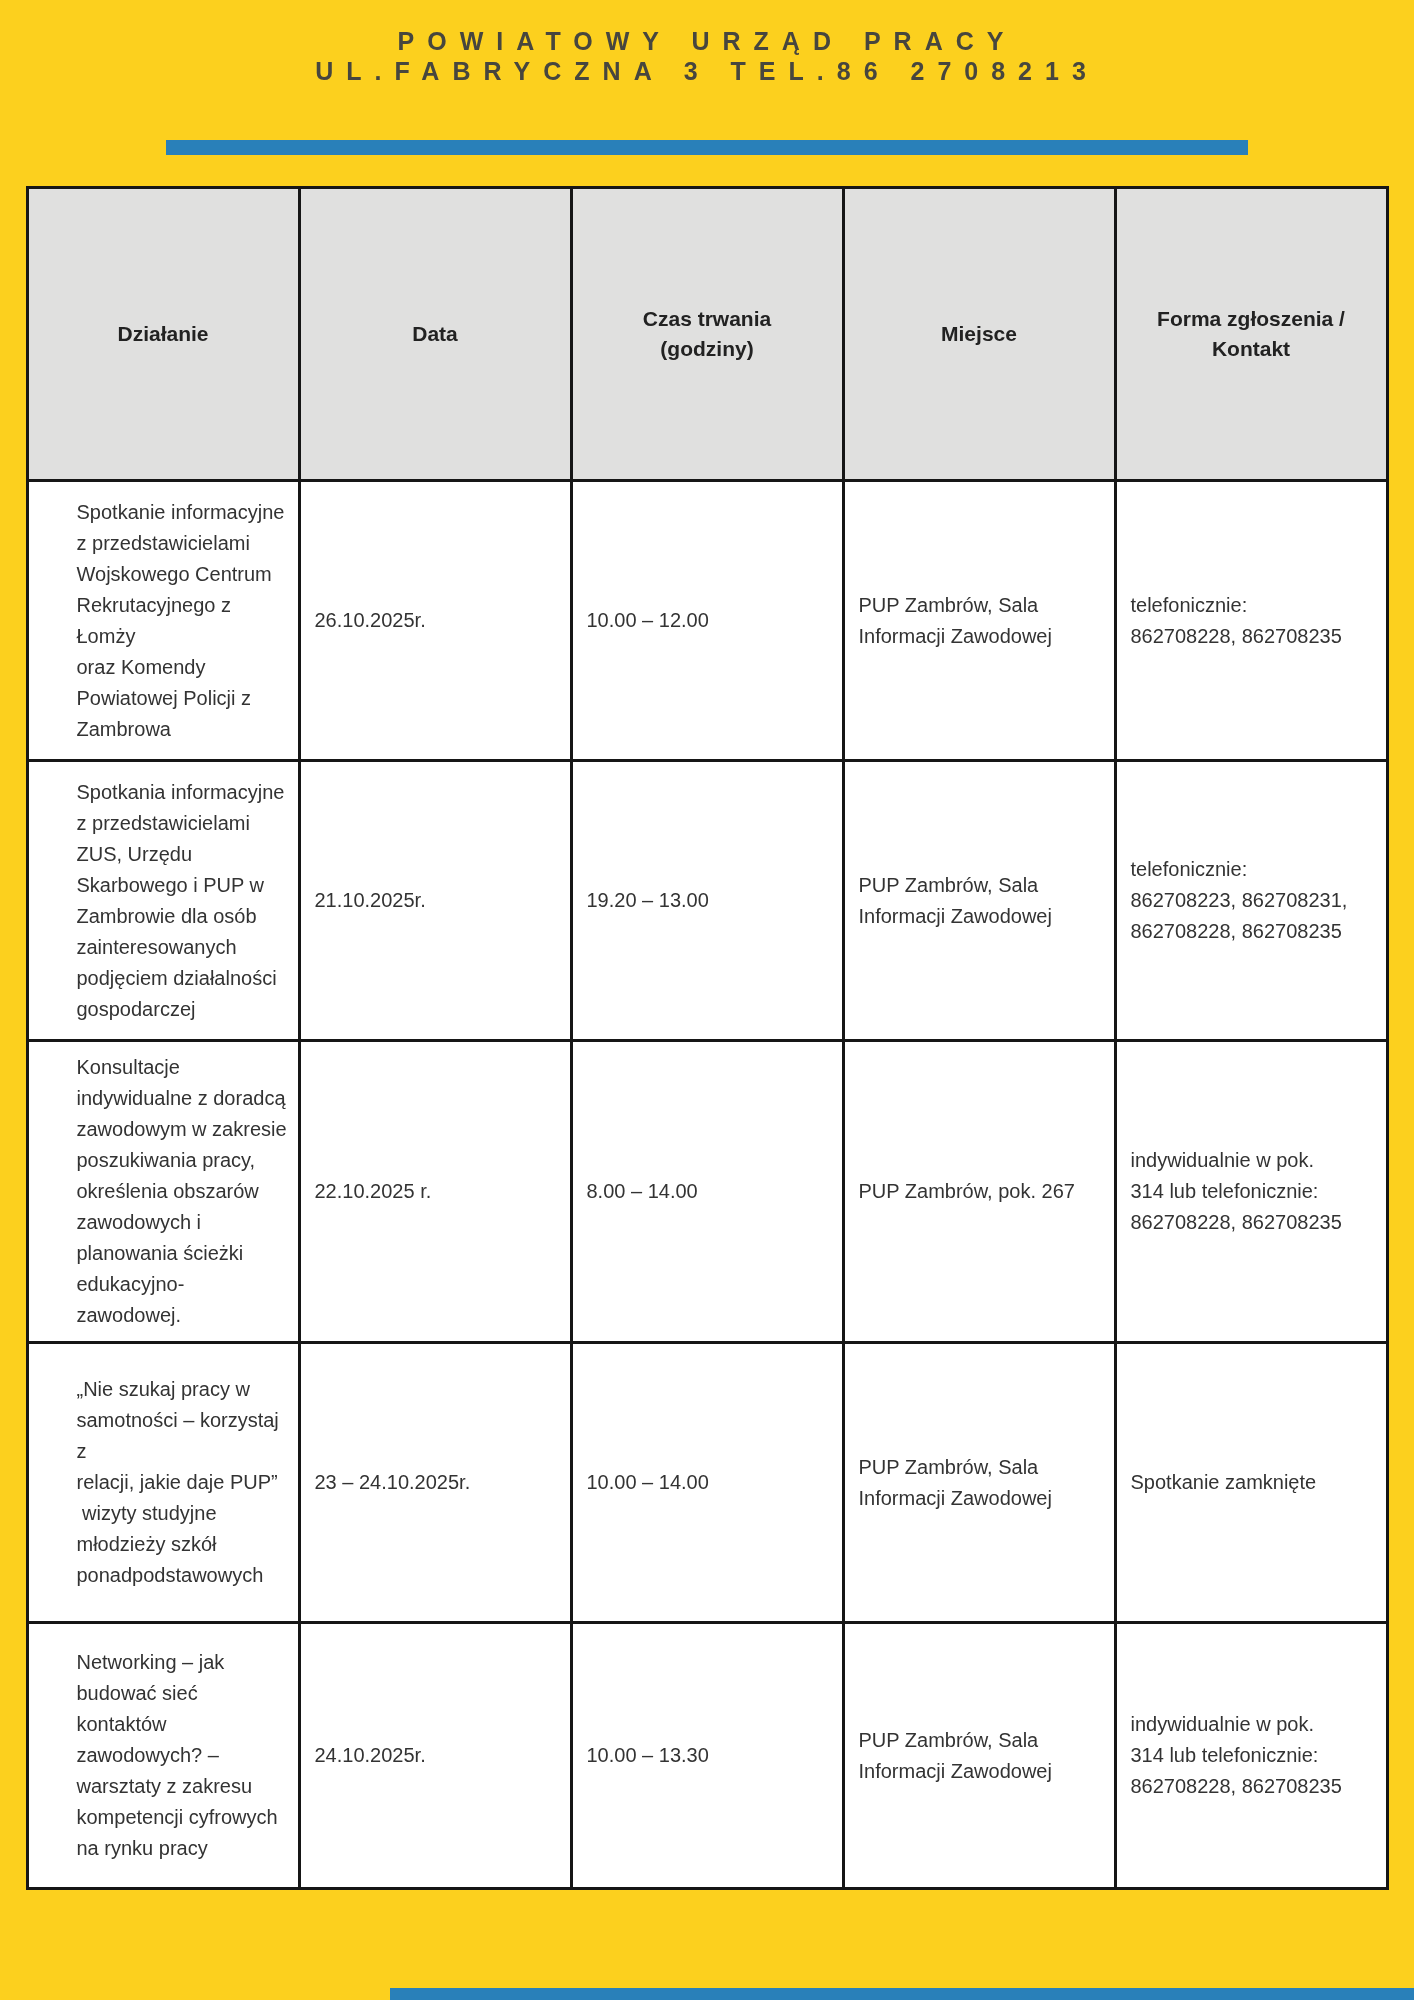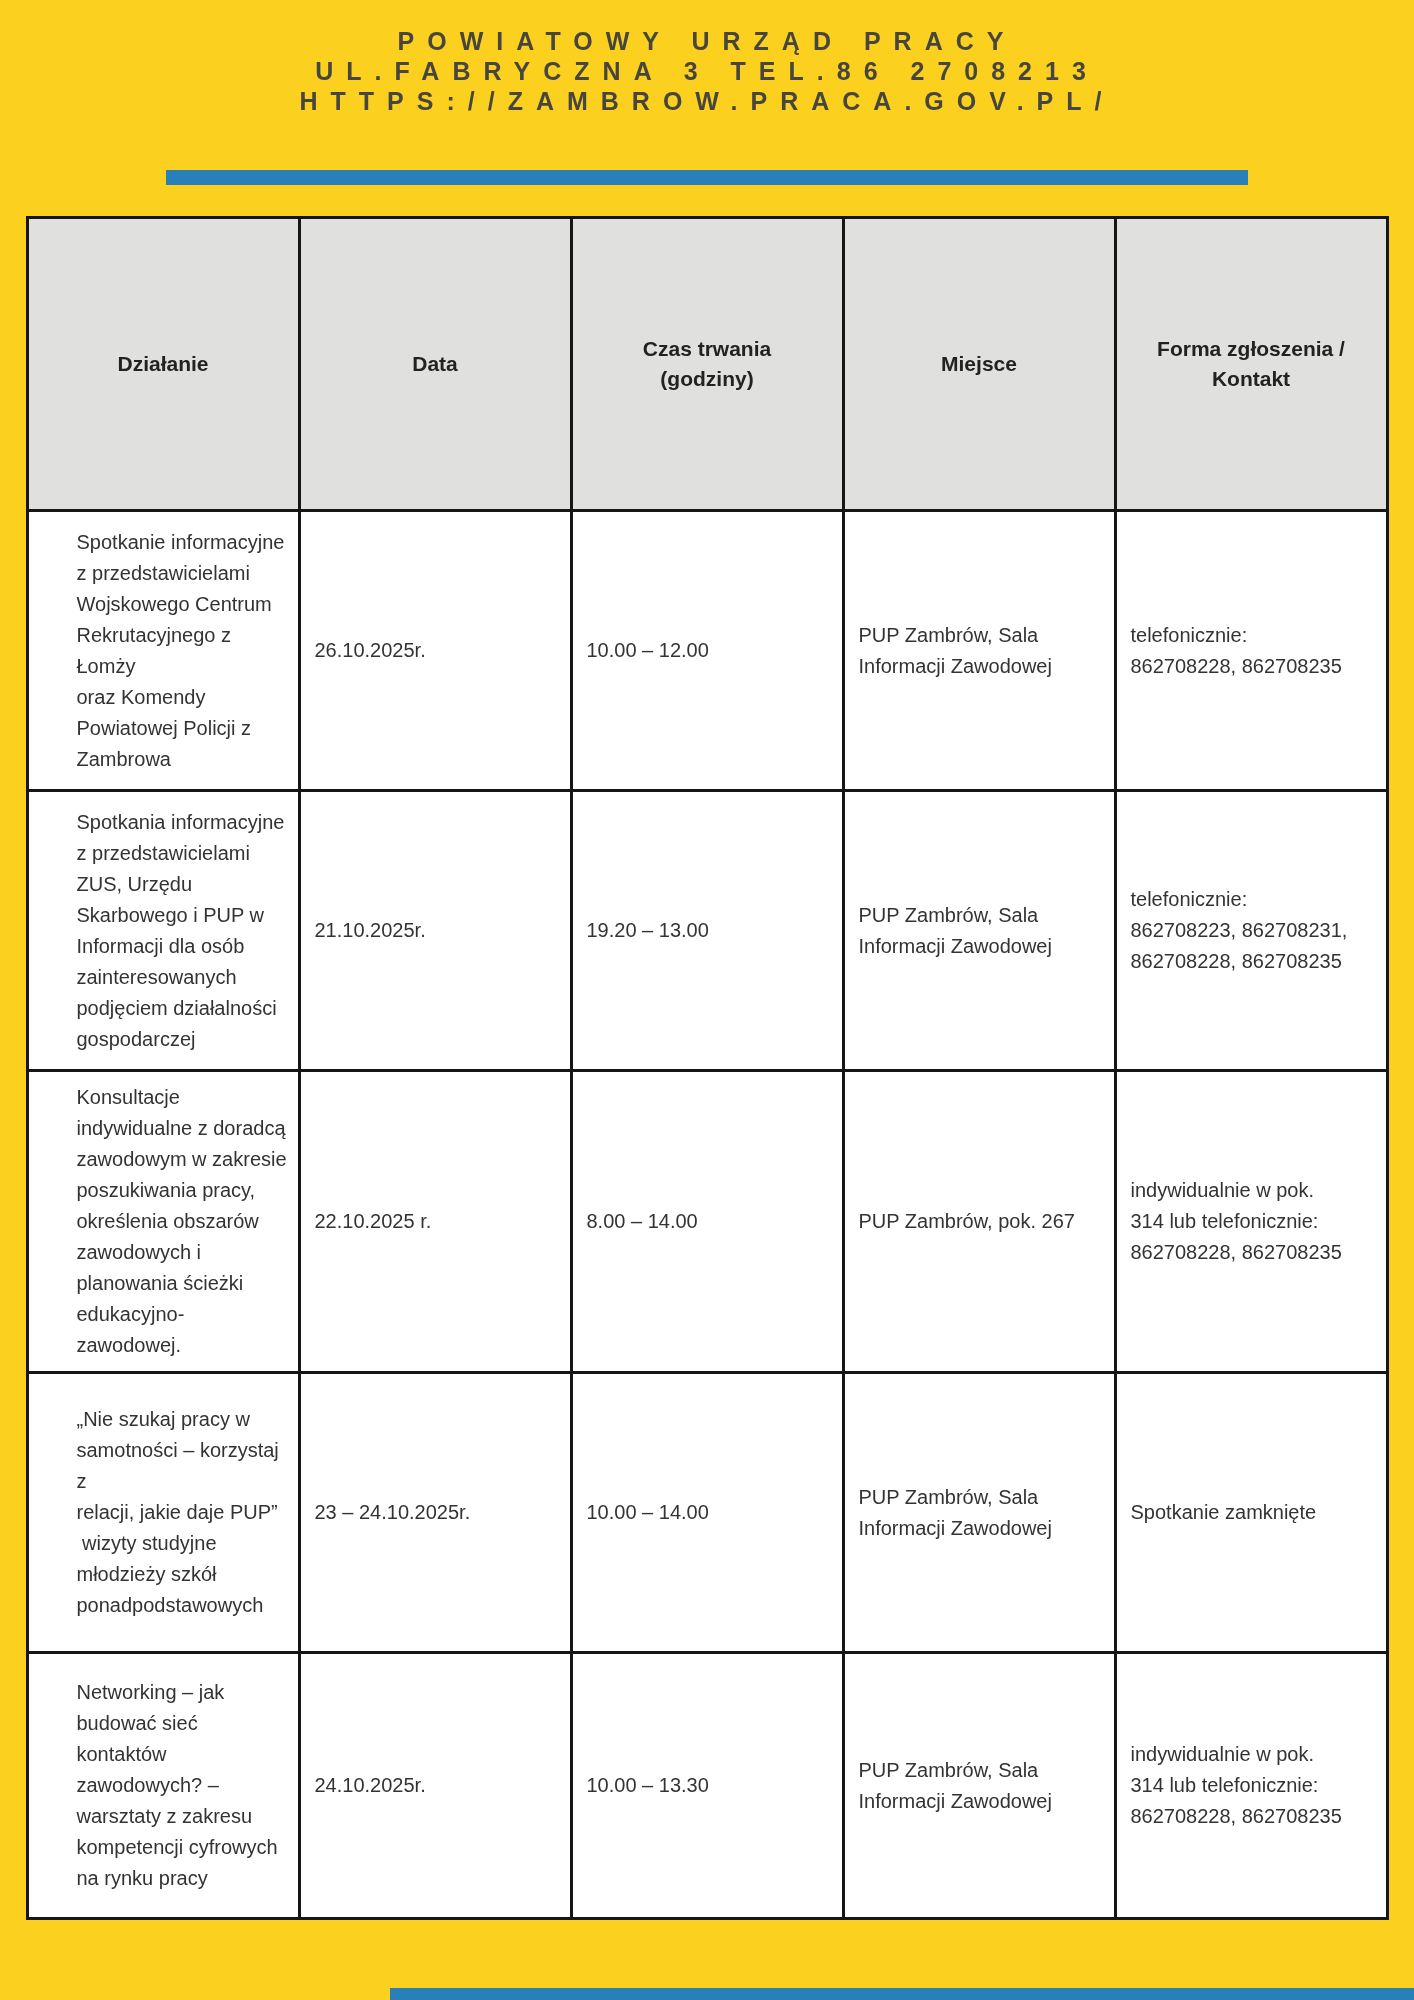--- a/index.html
+++ b/index.html
@@ -79,21 +79,20 @@
   tbody tr:last-child { height: 266px; }
 </style>
 </head>
 <body>
 
 <div class="page">
 
   <header class="top-header">
     <div class="hline">POWIATOWY URZĄD PRACY</div>
     <div class="hline">UL.FABRYCZNA 3 TEL.86 2708213</div>
-    <div class="hline">HTTPS://ZAMBROW.PRACA.GOV.PL/</div>
   </header>
 
   <div class="accent-bar top"></div>
 
   <table class="schedule">
     <colgroup>
         <col>
         <col>
         <col>
         <col>
@@ -124,21 +123,21 @@
         <td class="c-place">PUP Zambrów, Sala
 Informacji Zawodowej</td>
         <td class="c-contact">telefonicznie:
 862708228, 862708235</td>
       </tr>
       <tr>
         <td class="c-activity">Spotkania informacyjne
 z przedstawicielami
 ZUS, Urzędu
 Skarbowego i PUP w
-Informacji dla osób
+Zambrowie dla osób
 zainteresowanych
 podjęciem działalności
 gospodarczej</td>
         <td class="c-date">21.10.2025r.</td>
         <td class="c-time">19.20 – 13.00</td>
         <td class="c-place">PUP Zambrów, Sala
 Informacji Zawodowej</td>
         <td class="c-contact">telefonicznie:
 862708223, 862708231,
 862708228, 862708235</td>

